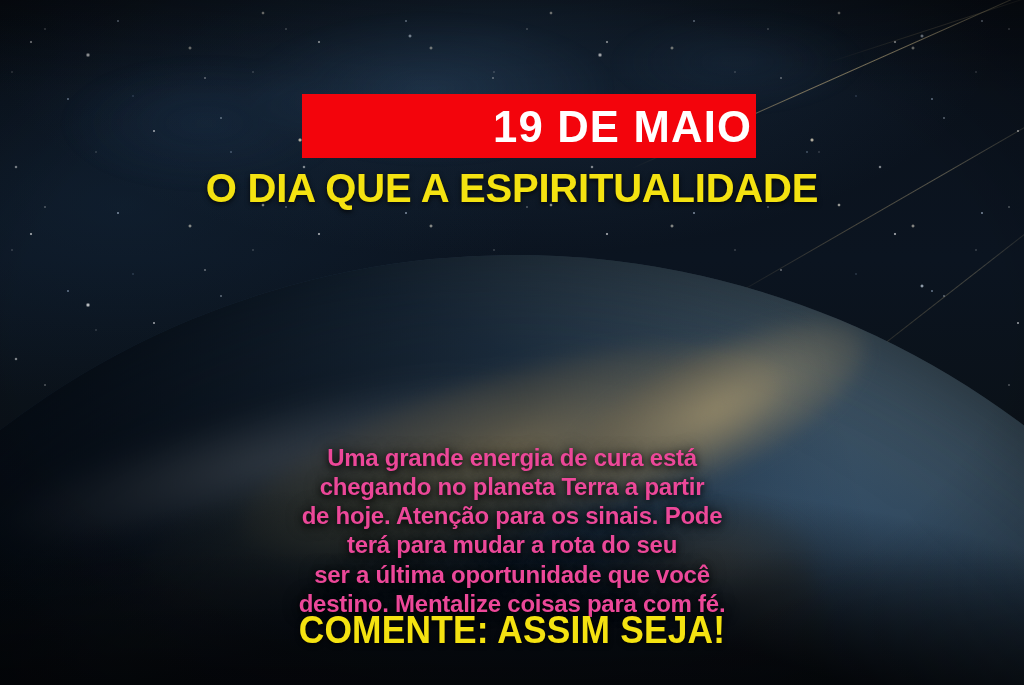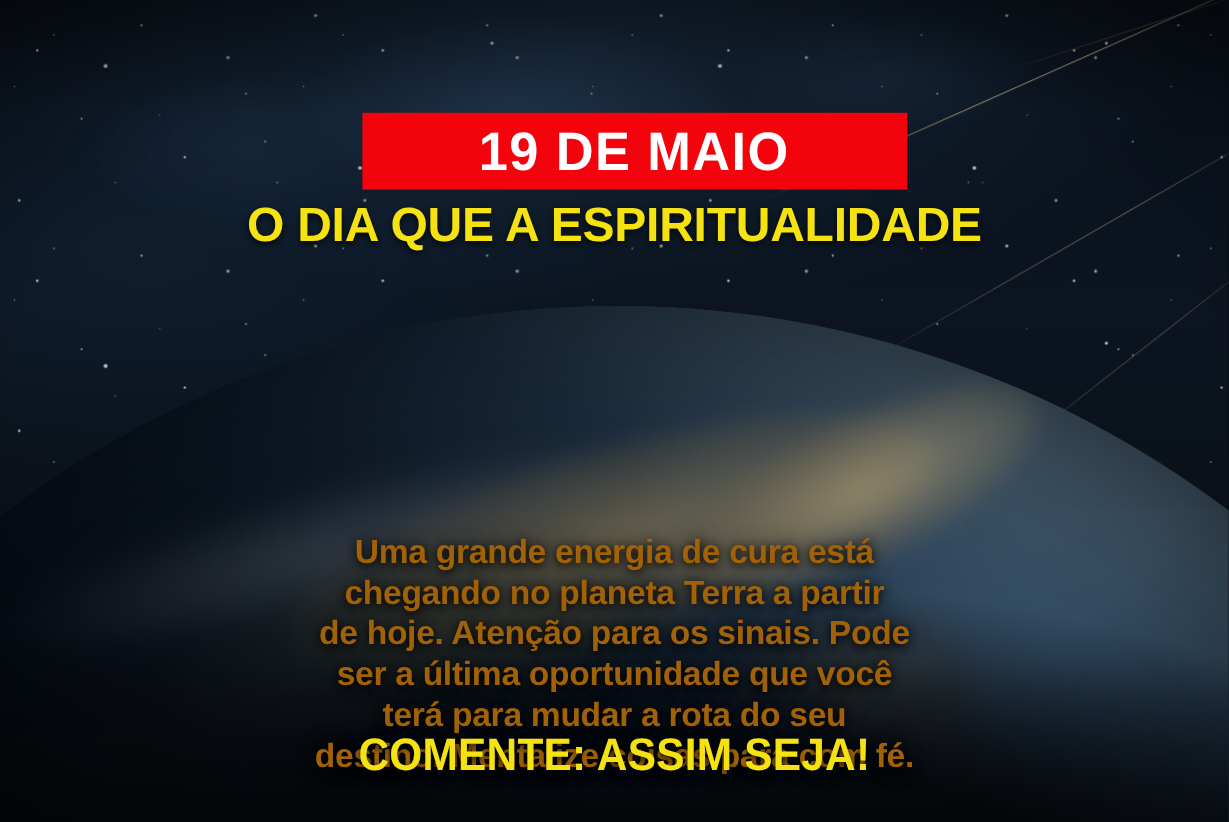--- a/index.html
+++ b/index.html
@@ -198,21 +198,21 @@
   .content {
     position:absolute; inset:0;
     text-align:center;
   }
 
   .date-banner {
     position:absolute;
     left:302px; top:94px;
     width:454px; height:64px;
     background:#F3040C;
-    display:flex; align-items:center; justify-content:center;
+    display:flex; align-items:center; justify-content:flex-end;
   }
   .date-banner-text {
     color:#ffffff;
     font-size:45px;
     font-weight:bold;
     letter-spacing:1.2px;
     line-height:1;
     white-space:nowrap;
     font-family:"Liberation Sans", sans-serif;
     transform:scaleX(.97);
@@ -228,22 +228,22 @@
     letter-spacing:-.2px;
     font-family:"Liberation Sans", sans-serif;
     text-shadow:0 2px 5px rgba(0,0,0,.75);
     padding:0 54px;
   }
   .headline span { display:block; white-space:nowrap;text-align:center; }
 
   .body-copy {
     position:absolute;
     left:0; right:0; top:443px;
-    color:#a16207;
-    font-size:28px;
+    color:#ec4899;
+    font-size:24px;
     font-weight:bold;
     line-height:1.215;
     letter-spacing:-.25px;
     font-family:"Liberation Sans", sans-serif;
     text-shadow:0 2px 7px rgba(0,0,0,.88), 0 0 16px rgba(0,0,0,.6);
     padding:0 50px;
   }
   .body-copy span { display:block; white-space:nowrap; }
 
   .cta {
@@ -300,21 +300,21 @@
     </div>
 
     <div class="headline">
       <span>O DIA QUE A ESPIRITUALIDADE</span>
     </div>
 
     <div class="body-copy">
       <span>Uma grande energia de cura está</span>
       <span>chegando no planeta Terra a partir</span>
       <span>de hoje. Atenção para os sinais. Pode</span>
+      <span>terá para mudar a rota do seu</span>
       <span>ser a última oportunidade que você</span>
-      <span>terá para mudar a rota do seu</span>
       <span>destino. Mentalize coisas para com fé.</span>
     </div>
 
     <div class="cta">COMENTE: ASSIM SEJA!</div>
 
   </div>
 </div>
 
 </body></html>

